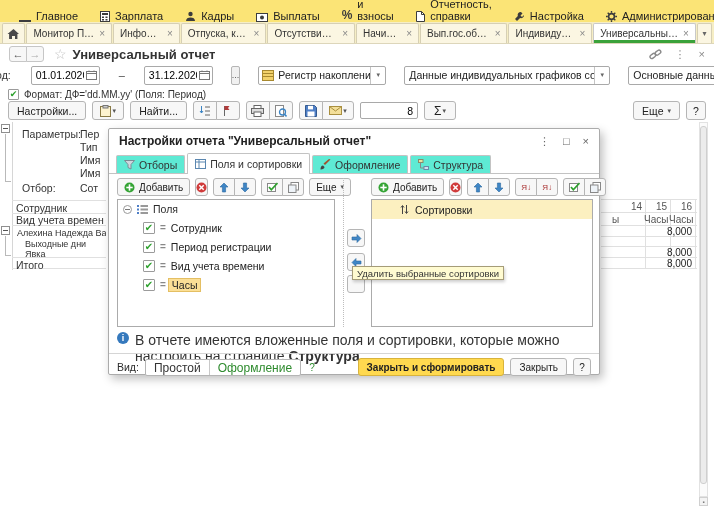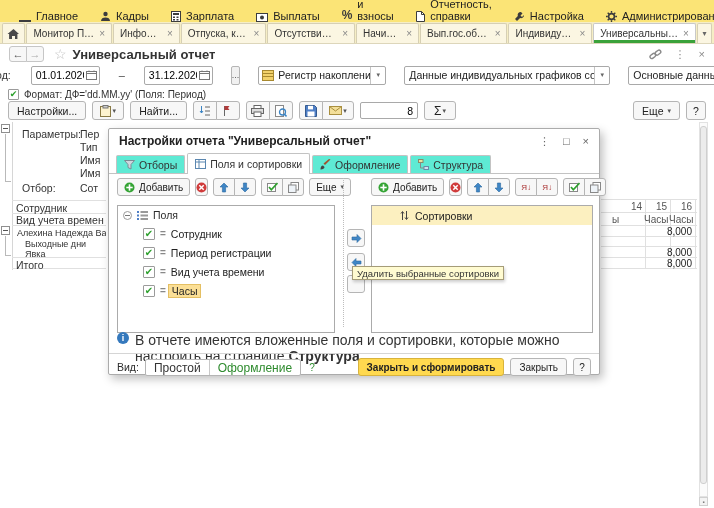--- a/index.html
+++ b/index.html
@@ -100,21 +100,21 @@
   .dlg-title .ctrls { margin-left:auto; display:flex; align-items:center; gap:13px; color:#666; }
   .dlg-title .ctrls .g { font-size:11px; line-height:11px; }
   .dlg-tabs { position:absolute; left:0; top:24px; right:0; height:21px; display:flex; align-items:flex-end;
     padding-left:7px; gap:2px; border-bottom:1px solid #c3c3c3; }
   .dtab { height:18px; display:flex; align-items:center; gap:4px; padding:0 7px; background:#5eead4;
     border:1px solid #c3c3c3; border-bottom:none; border-radius:2px 2px 0 0; font-size:10.5px; color:#333; }
   .dtab.active { height:21px; background:#fff; margin-bottom:-1px; }
   .dlg-toolbar { position:absolute; top:49px; height:18px; display:flex; align-items:center; gap:5px; }
   .dlg-toolbar .btn { height:18px; font-size:10px; padding:0 6px; }
   .dlg-toolbar .ibtn { width:22px; height:18px; }
-  .listbox { position:absolute; top:76px; height:128px; border:1px solid #ababab; background:#fff; overflow:hidden; }
+  .listbox { position:absolute; top:70px; height:128px; border:1px solid #ababab; background:#fff; overflow:hidden; }
   .lb-left { left:8px; width:218px; } .lb-right { left:262px; width:222px; }
   .tb-left { left:8px; width:218px; } .tb-right { left:262px; width:222px; }
   .divider { position:absolute; left:234px; top:49px; height:149px; border-left:1px dotted #bdbdbd; }
   .treerow { display:flex; align-items:center; gap:5px; height:18px; padding-left:5px; }
   .toggle { width:9px; height:9px; border:1px solid #9a9a9a; border-radius:50%; background:#fff; display:flex; align-items:center; justify-content:center; }
   .toggle .tgbar { width:5px; height:1px; background:#777; }
   .fieldrow { display:flex; align-items:center; gap:5px; height:19px; padding-left:25px; font-size:10.5px; color:#222; }
   .fieldrow .cbx { width:12px; height:12px; font-size:10px; }
   .eq { color:#888; font-weight:bold; font-size:10px; }
   .flabel.sel { background:#fbdf96; border:1px solid #e4bf63; padding:0 3px; margin-left:-3px; }
@@ -143,39 +143,39 @@
 </head>
 <body>
 
 <div class="menubar">
   <div class="menu-item">
     <span class="hamb"></span>
     <span class="lbl">Главное</span>
   </div>
   <div class="menu-item">
     <span>
-        <svg width="11" height="11">
-          <circle cx="5.5" cy="3" r="2.2" fill="#3c3c3c"></circle>
-          <path d="M1 10c0-2.6 2-3.6 4.5-3.6S10 7.4 10 10z" fill="#3c3c3c"></path>
-        </svg>
-      </span>
-    <span class="lbl">Кадры</span>
-  </div>
-  <div class="menu-item">
-    <span>
         <svg width="10" height="11">
           <rect x="0.5" y="0.5" width="9" height="10" fill="#fff" stroke="#3c3c3c"></rect>
           <rect x="2" y="2" width="6" height="2" fill="#3c3c3c"></rect>
           <rect x="2" y="5.5" width="2" height="1.5" fill="#3c3c3c"></rect>
           <rect x="5.5" y="5.5" width="2" height="1.5" fill="#3c3c3c"></rect>
           <rect x="2" y="8" width="2" height="1.5" fill="#3c3c3c"></rect>
           <rect x="5.5" y="8" width="2" height="1.5" fill="#3c3c3c"></rect>
         </svg>
       </span>
     <span class="lbl">Зарплата</span>
+  </div>
+  <div class="menu-item">
+    <span>
+        <svg width="11" height="11">
+          <circle cx="5.5" cy="3" r="2.2" fill="#3c3c3c"></circle>
+          <path d="M1 10c0-2.6 2-3.6 4.5-3.6S10 7.4 10 10z" fill="#3c3c3c"></path>
+        </svg>
+      </span>
+    <span class="lbl">Кадры</span>
   </div>
   <div class="menu-item">
     <span>
         <svg width="12" height="9">
           <rect x="0.5" y="0.5" width="11" height="8" fill="#fff" stroke="#3c3c3c"></rect>
           <circle cx="6" cy="4.5" r="2" fill="#3c3c3c"></circle>
         </svg>
       </span>
     <span class="lbl">Выплаты</span>
   </div>

